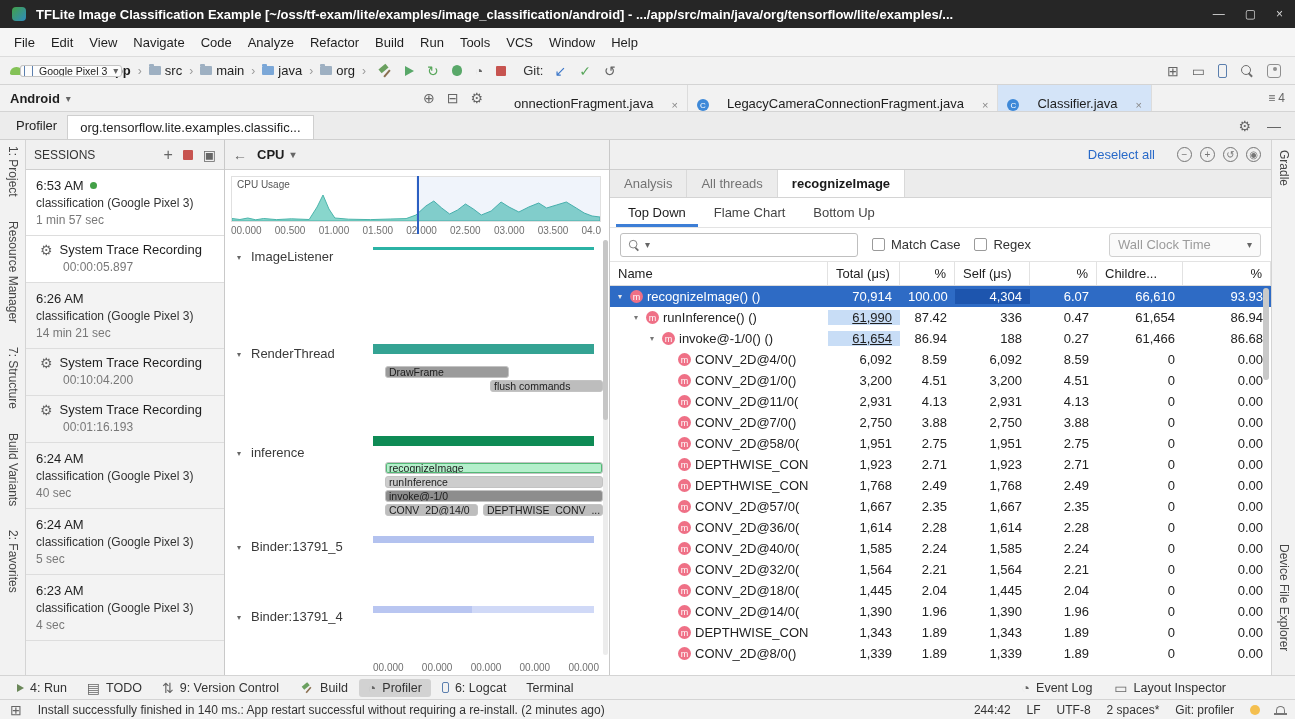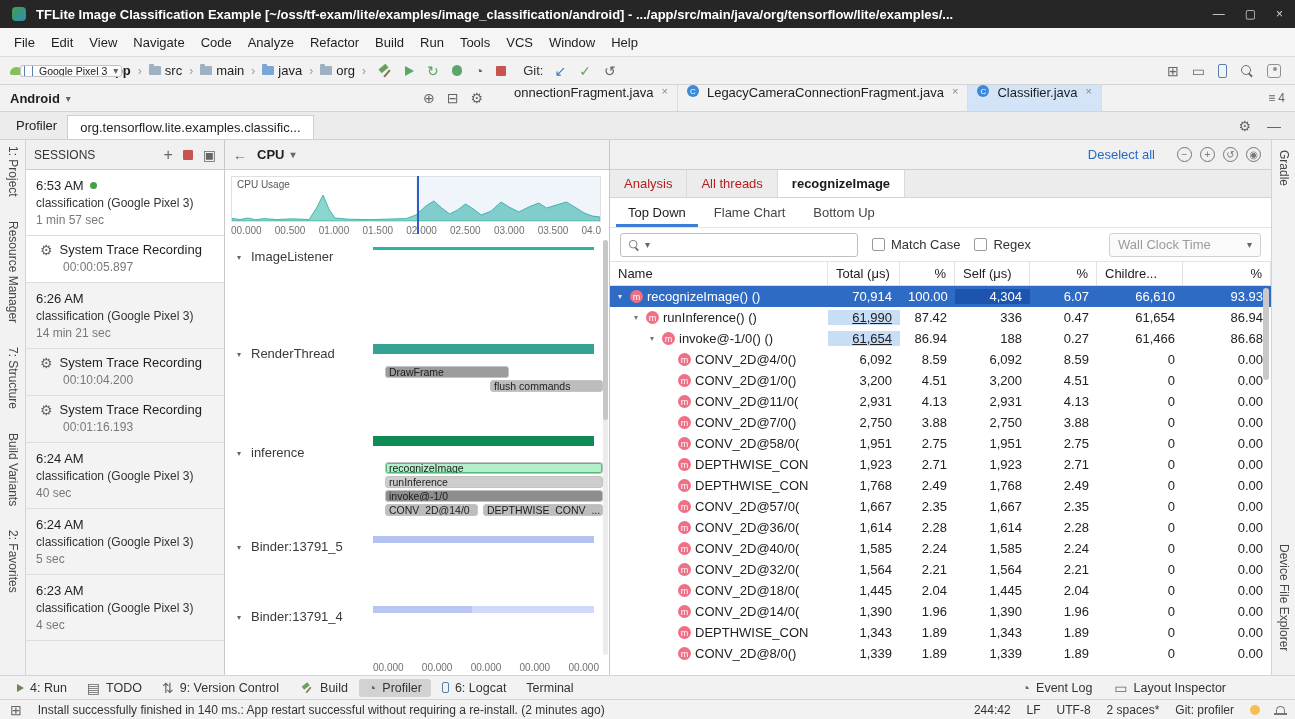--- a/index.html
+++ b/index.html
@@ -46,21 +46,21 @@
   .ic-avatar { width:14px; height:14px; border:1px solid #8f8f8f; border-radius:3px; position:relative; display:inline-block; }
   .ic-avatar::before { content:""; position:absolute; top:2px; left:4.5px; width:4px; height:4px; border-radius:50%; background:#8f8f8f; }
   .git-label { color:#333; margin:0 2px 0 8px; }
   .blue { color:#3c77c9; } .green { color:#57a65a; }
 
   
   .tabrow { height:27px; background:#f2f2f2; border-bottom:1px solid #d4d4d4; display:flex; }
   .tabrow-left { width:505px; flex:0 0 505px; display:flex; align-items:center; padding:0 10px; gap:6px; }
   .tabrow-left .icons { margin-left:auto; display:flex; gap:12px; align-items:center; }
   .tabrow-right { flex:1; display:flex; align-items:stretch; }
-  .etab { display:flex; align-items:flex-start; gap:8px; padding:0 9px; border-right:1px solid #dcdcdc; font-size:13px; color:#1e1e1e; }
+  .etab { display:flex; align-items:flex-end; gap:18px; padding:0 9px; border-right:1px solid #dcdcdc; font-size:13px; color:#1e1e1e; }
   .etab.active { background:#d4e4f8; }
   .cicon { width:12px; height:12px; border-radius:50%; background:#3f89d8; color:#fff; font-size:8px; display:flex; align-items:center; justify-content:center; flex:0 0 12px; }
   .cicon::before { content:"C"; }
   .tab-close { color:#888; font-size:11px; }
   .etab-extra { margin-left:auto; display:flex; align-items:center; gap:3px; padding:0 10px; color:#666; font-size:12px; }
 
   
   .profiler-row { height:28px; background:#ececec; border-bottom:1px solid #cfcfcf; display:flex; align-items:stretch; padding:0 0 0 6px; }
   .ptool { display:flex; align-items:center; padding:0 10px; font-size:13px; color:#1e1e1e; }
   .ptab { display:flex; align-items:center; padding:8px 12px; font-size:13px; background:#fff; border:1px solid #cfcfcf; border-bottom:none; margin-top:3px; }
@@ -118,21 +118,21 @@
   .axis-bottom { position:absolute; left:148px; right:10px; bottom:2px; display:flex; justify-content:space-between; font-size:10px; color:#707070; }
   .vscroll { position:absolute; right:1px; top:70px; bottom:20px; width:5px; background:#ececec; border-radius:3px; }
   .vscroll::before { content:""; position:absolute; top:0; width:5px; height:180px; background:#c6c6c6; border-radius:3px; }
 
   
   .analysis-panel { flex:1; display:flex; flex-direction:column; background:#fff; min-width:0; }
   .analysis-toolbar { justify-content:flex-end; gap:8px; padding-right:10px; }
   .link { color:#2769c8; font-size:13px; margin-right:14px; }
   .circ { width:15px; height:15px; border:1.3px solid #767676; border-radius:50%; display:flex; align-items:center; justify-content:center; font-size:10px; color:#767676; font-style:normal; }
   .atabs { height:28px; flex:0 0 28px; background:#ececec; border-bottom:1px solid #d4d4d4; display:flex; }
-  .atab { padding:0 14px; display:flex; align-items:center; font-size:13px; color:#b91c1c; border-right:1px solid #d9d9d9; }
+  .atab { padding:0 14px; display:flex; align-items:center; font-size:13px; color:#737373; border-right:1px solid #d9d9d9; }
   .atab.active { background:#fff; font-weight:bold; color:#1a1a1a; }
   .stabs { height:30px; flex:0 0 30px; background:#fff; border-bottom:1px solid #e3e3e3; display:flex; align-items:stretch; padding:0 6px; gap:4px; }
   .stab { padding:0 12px; display:flex; align-items:center; font-size:13px; color:#444; }
   .stab.active { box-shadow:inset 0 -3px 0 #3d7ed6; color:#1c1c1c; }
   .frow { height:34px; flex:0 0 34px; display:flex; align-items:center; gap:14px; padding:0 10px; border-bottom:1px solid #e3e3e3; }
   .search { width:238px; height:24px; border:1px solid #bfbfbf; border-radius:3px; display:flex; align-items:center; padding:0 6px; gap:4px; background:#fff; }
   .search-input { flex:1; border:none; outline:none; background:transparent; font:inherit; min-width:0; }
   .cbl { display:flex; align-items:center; gap:6px; font-size:13px; color:#333; }
   .cb { width:13px; height:13px; border:1px solid #9a9a9a; border-radius:2px; background:#fff; flex:0 0 13px; }
   .wct { margin-left:auto; width:152px; height:24px; border:1px solid #d0d0d0; border-radius:3px; display:flex; align-items:center; justify-content:space-between; padding:0 8px; color:#9b9b9b; background:#fafafa; font-size:13px; }

